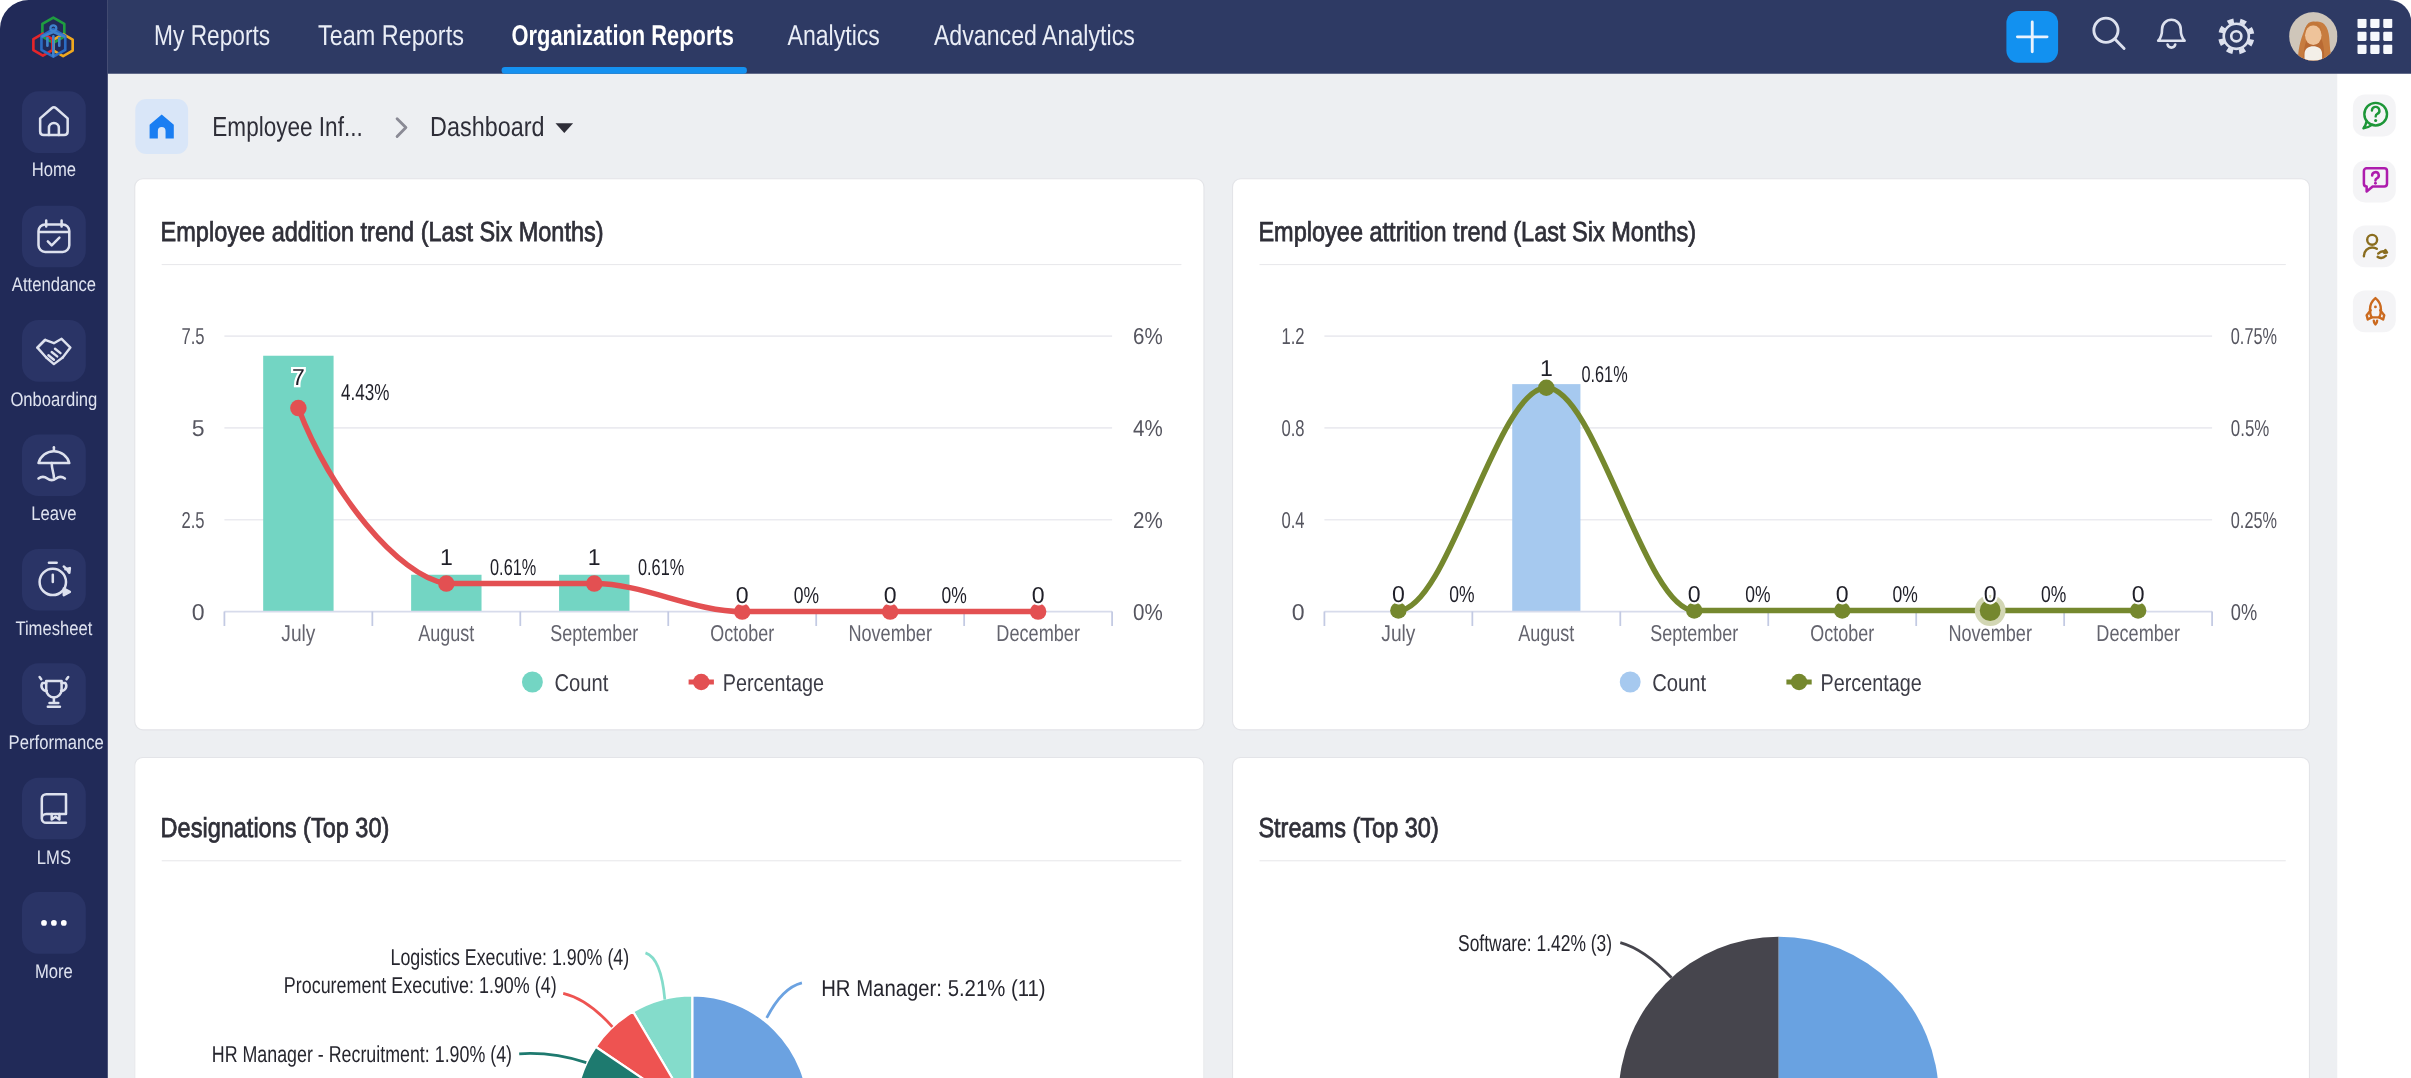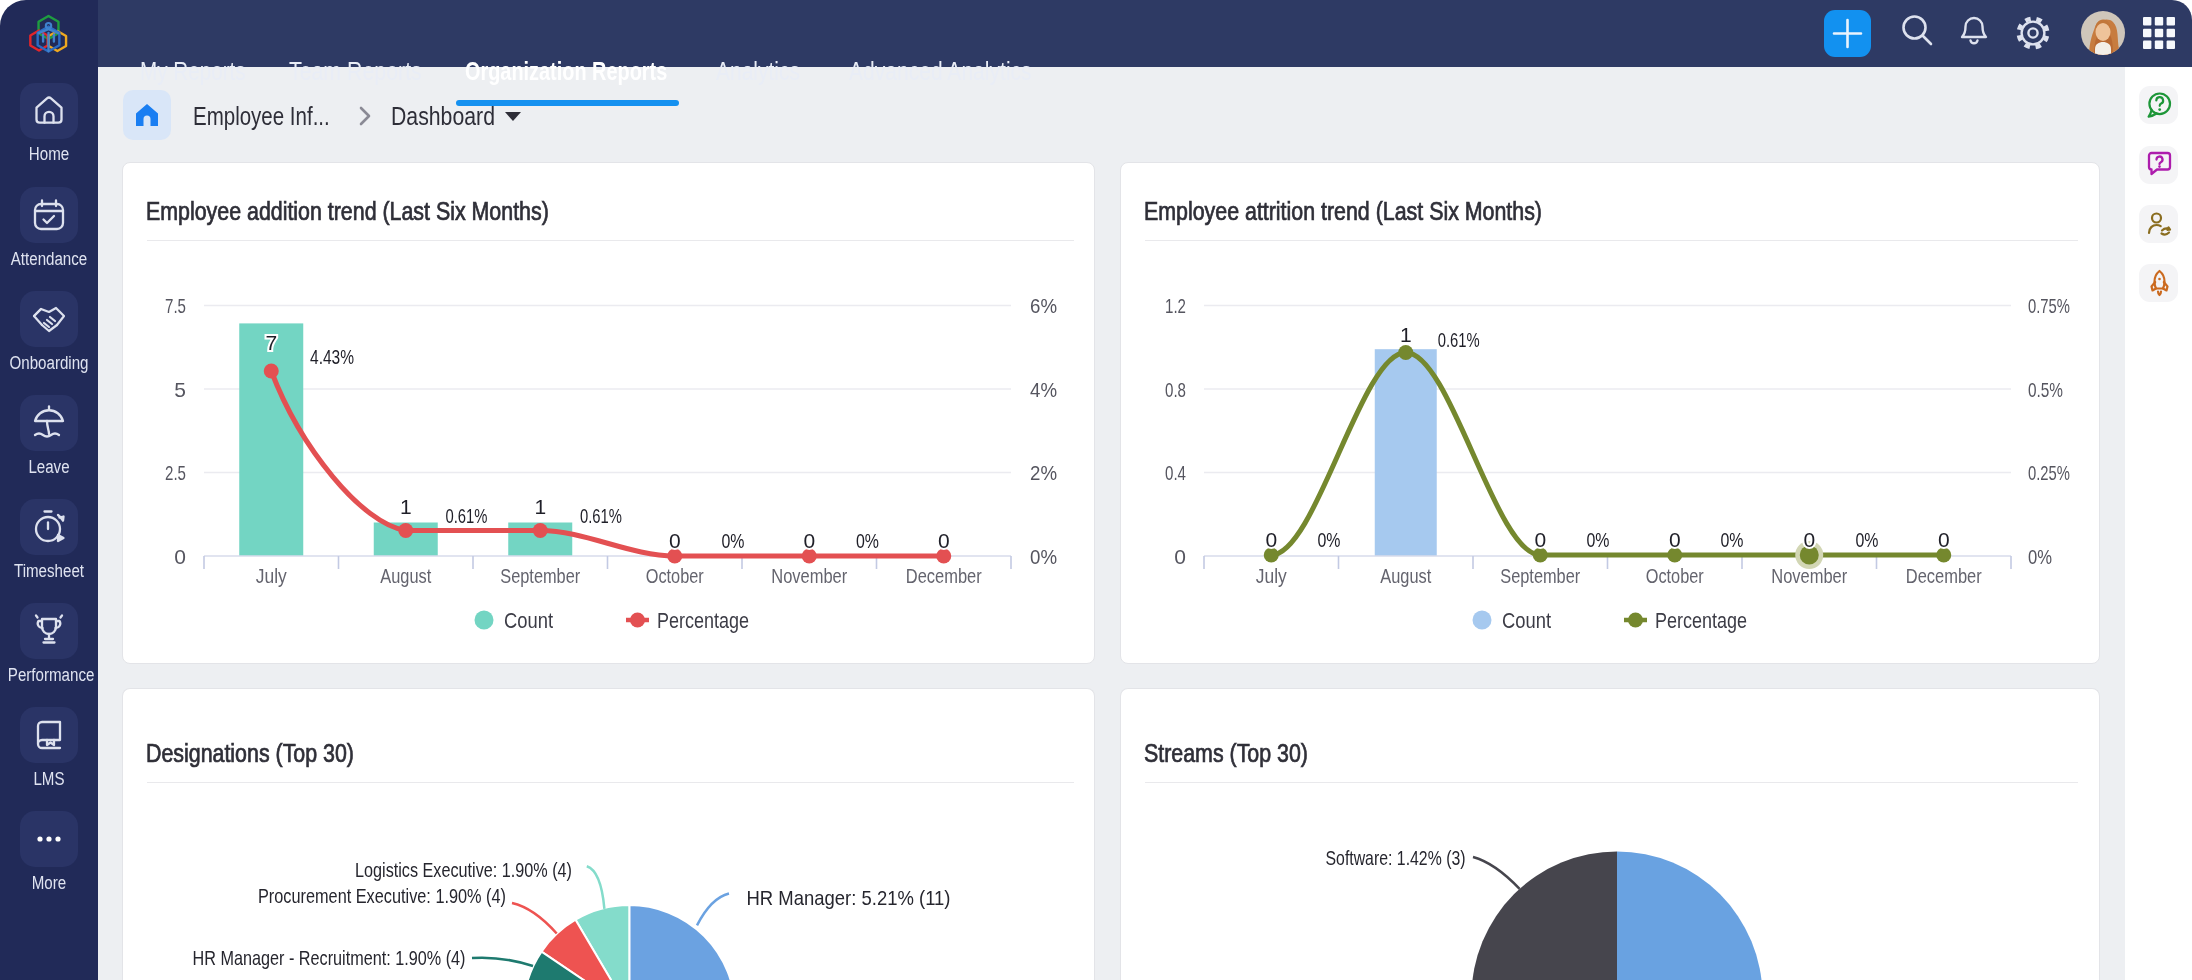--- a/index.html
+++ b/index.html
@@ -99,21 +99,21 @@
 
   <div class="tile" style="top:811px;"></div>
   <svg class="abs" style="left:30px;top:820px;" width="38" height="38" viewBox="0 0 38 38" fill="#ffffff">
     <circle cx="10" cy="19" r="2.6"></circle>
       <circle cx="19" cy="19" r="2.6"></circle>
       <circle cx="28" cy="19" r="2.6"></circle>
   </svg>
   <div class="sidelabel" style="top:873px;">More</div>
 </div>
 
-<div class="abs" style="left:98px;top:0;width:2094px;height:67px;margin-top:39px;">
+<div class="abs" style="left:98px;top:0;width:2094px;height:67px;">
   <div class="navitem" style="left:42px;transform:scaleX(0.795);">My Reports</div>
   <div class="navitem" style="left:191px;transform:scaleX(0.82);">Team Reports</div>
   <div class="navitem navactive" style="left:367px;transform:scaleX(0.765);">Organization Reports</div>
   <div class="navitem" style="left:618px;transform:scaleX(0.806);">Analytics</div>
   <div class="navitem" style="left:751px;transform:scaleX(0.81);">Advanced Analytics</div>
   <div class="underline" style="left:358px;"></div>
 </div>
 
 <div id="topicons">
   <div class="abs" style="left:1824px;top:10px;width:47px;height:47px;background:#1291f0;border-radius:11px;"></div>

